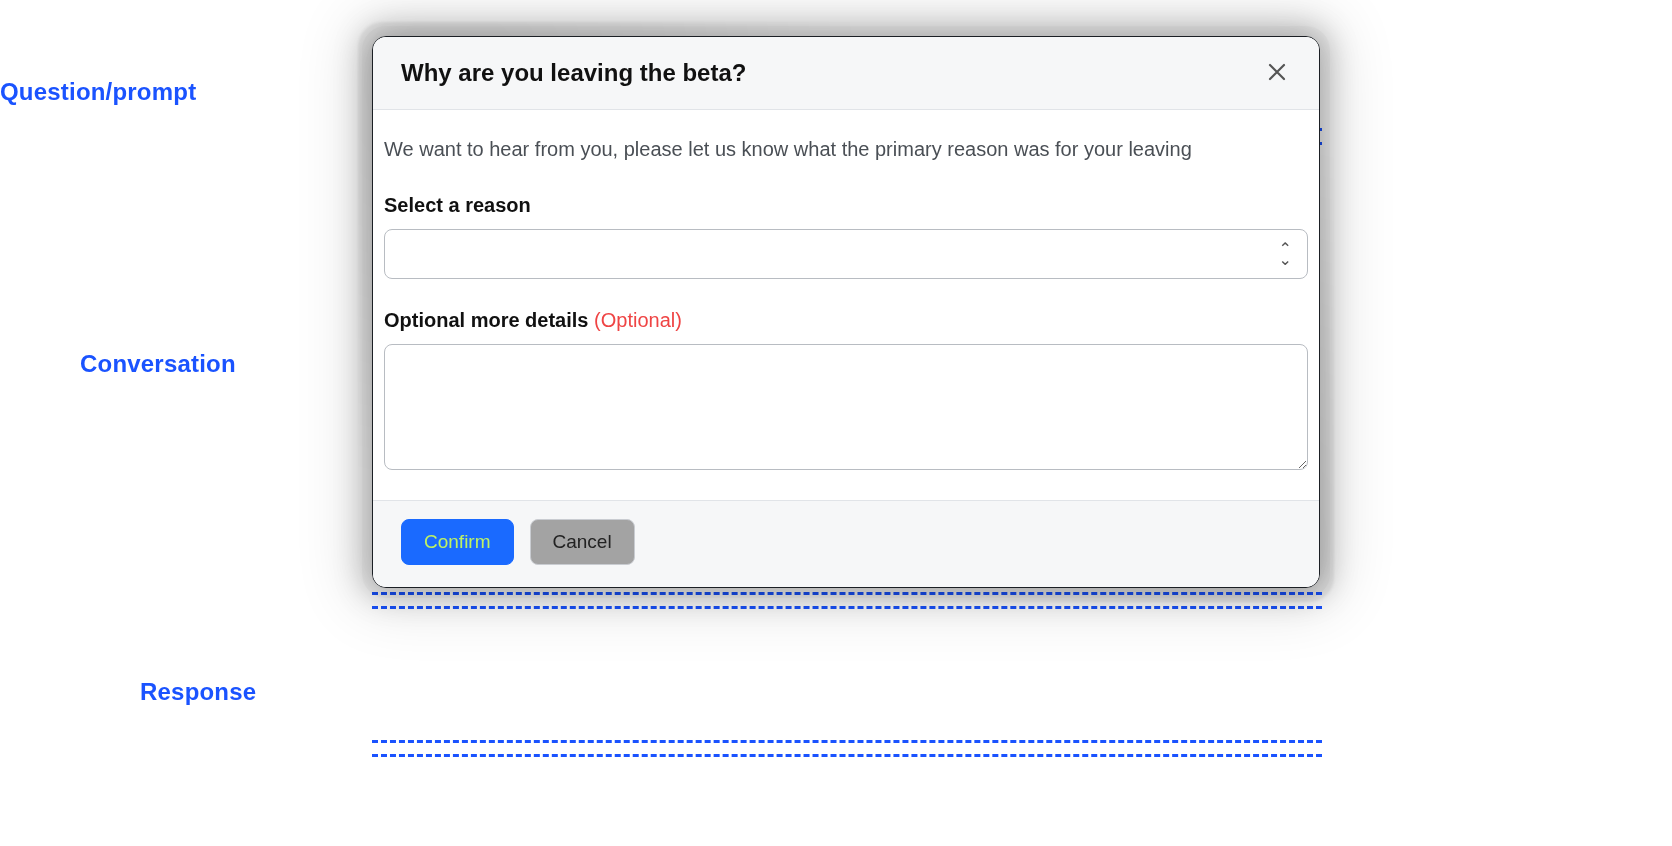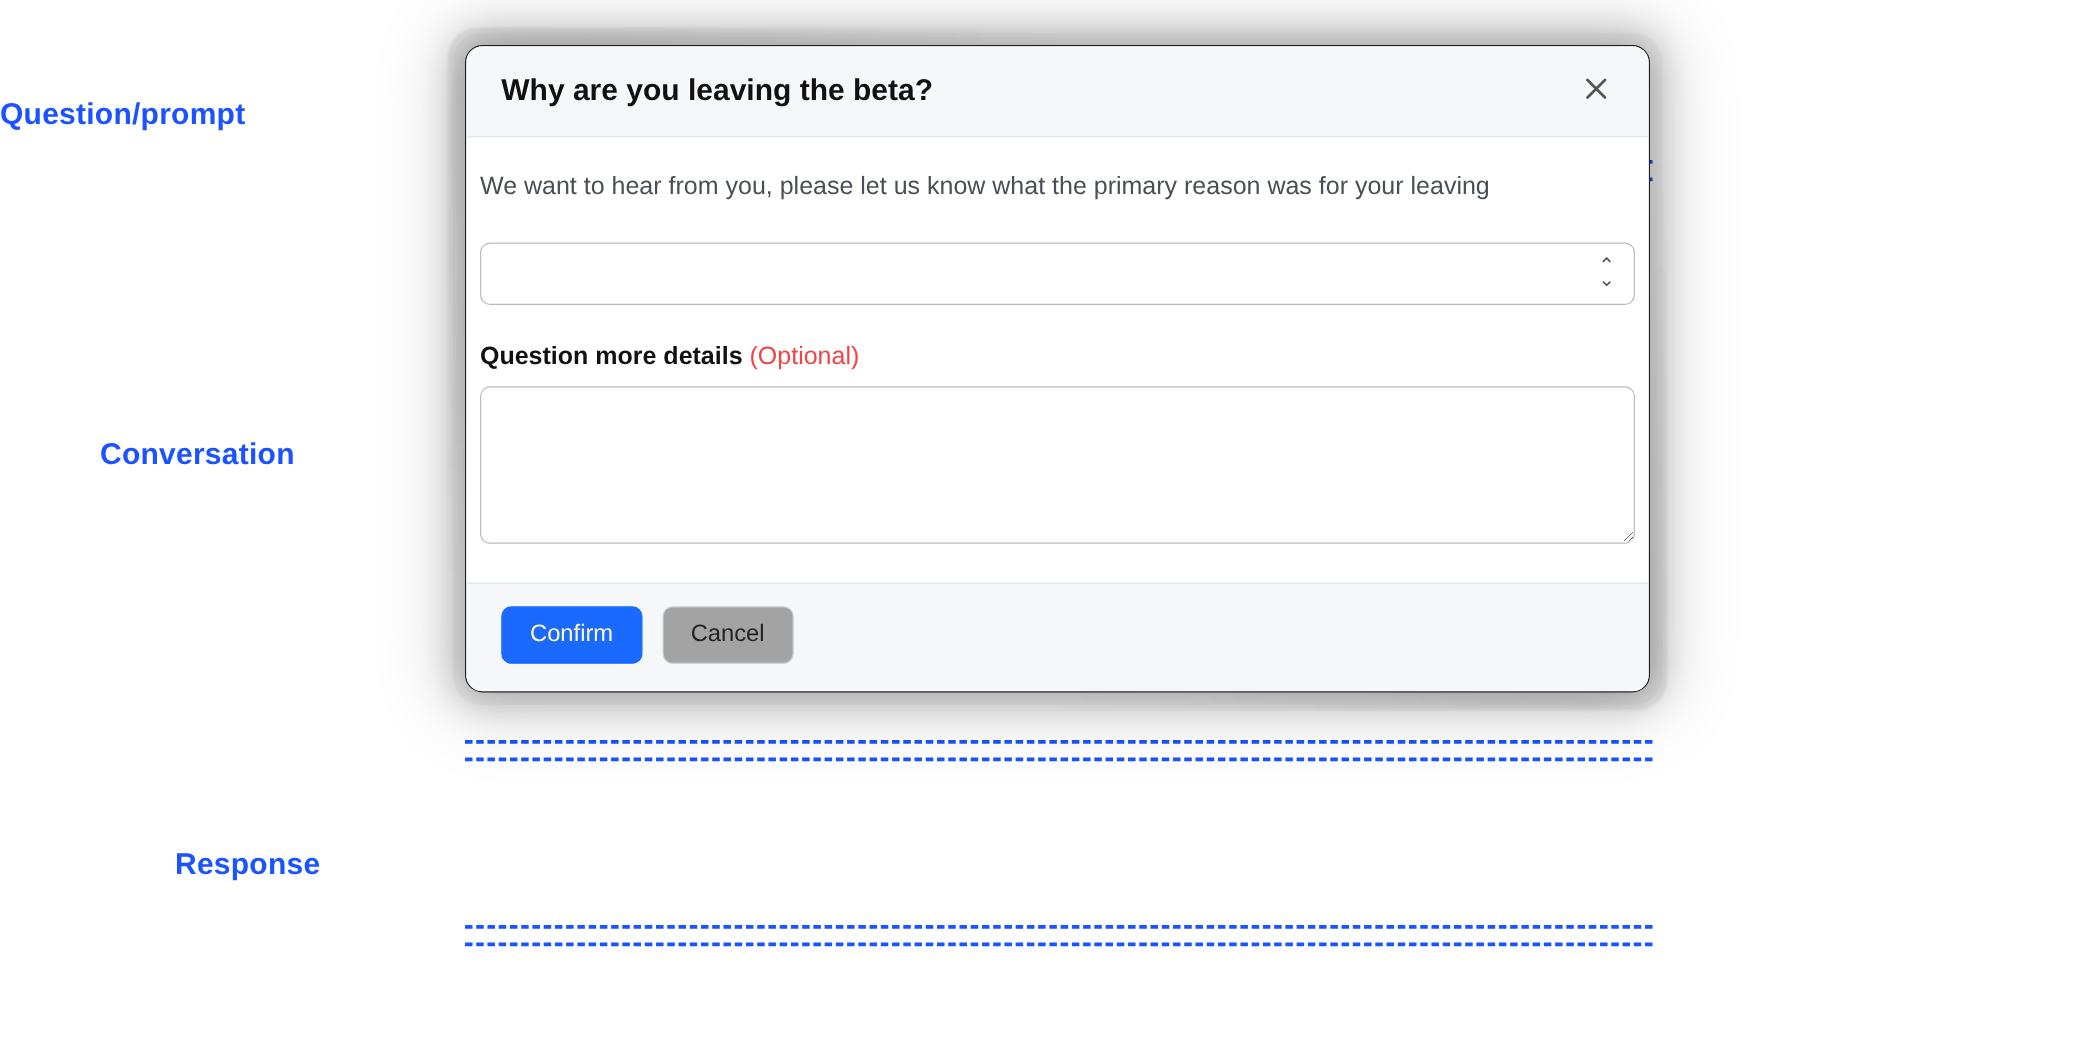--- a/index.html
+++ b/index.html
@@ -175,21 +175,21 @@
       border-radius: 8px;
       font-size: 19px;
       font-weight: 500;
       cursor: pointer;
       display: inline-flex;
       align-items: center;
       justify-content: center;
     }
     .btn-primary {
       background: #1a6aff;
-      color: #fef9c3;
+      color: #bef264;
       border: 1px solid #1a6aff;
       text-align: right;
     }
     .btn-secondary {
       background: #a3a3a3;
       color: #222;
       border: 1px solid #c9ccd1;
     }
   </style>
 </head>
@@ -219,32 +219,33 @@
             <svg width="18" height="18" viewBox="0 0 18 18">
                 <path d="M2 2 L16 16 M16 2 L2 16" stroke="#555" stroke-width="2.2" stroke-linecap="round" fill="none"></path>
               </svg>
           </span>
         </button>
       </div>
 
       <div class="dialog-body">
         <p class="body-intro">We want to hear from you, please let us know what the primary reason was for your leaving</p>
 
+        <label class="field-label">Select a reason</label>
         <div class="select-wrap">
           <select class="select-box" value="">
             <option></option>
           </select>
           <div class="select-caret">
             <span>⌃</span>
               <span>⌄</span>
           </div>
         </div>
 
         <label class="field-label">
-          <span>Question more details</span>
+          <span>Optional more details</span>
           <span class="optional">(Optional)</span>
         </label>
         <textarea class="textarea-box" value="" style=""></textarea>
       </div>
 
       <div class="dialog-footer">
         <button class="btn btn-primary">Confirm</button>
         <button class="btn btn-secondary">Cancel</button>
       </div>
 

